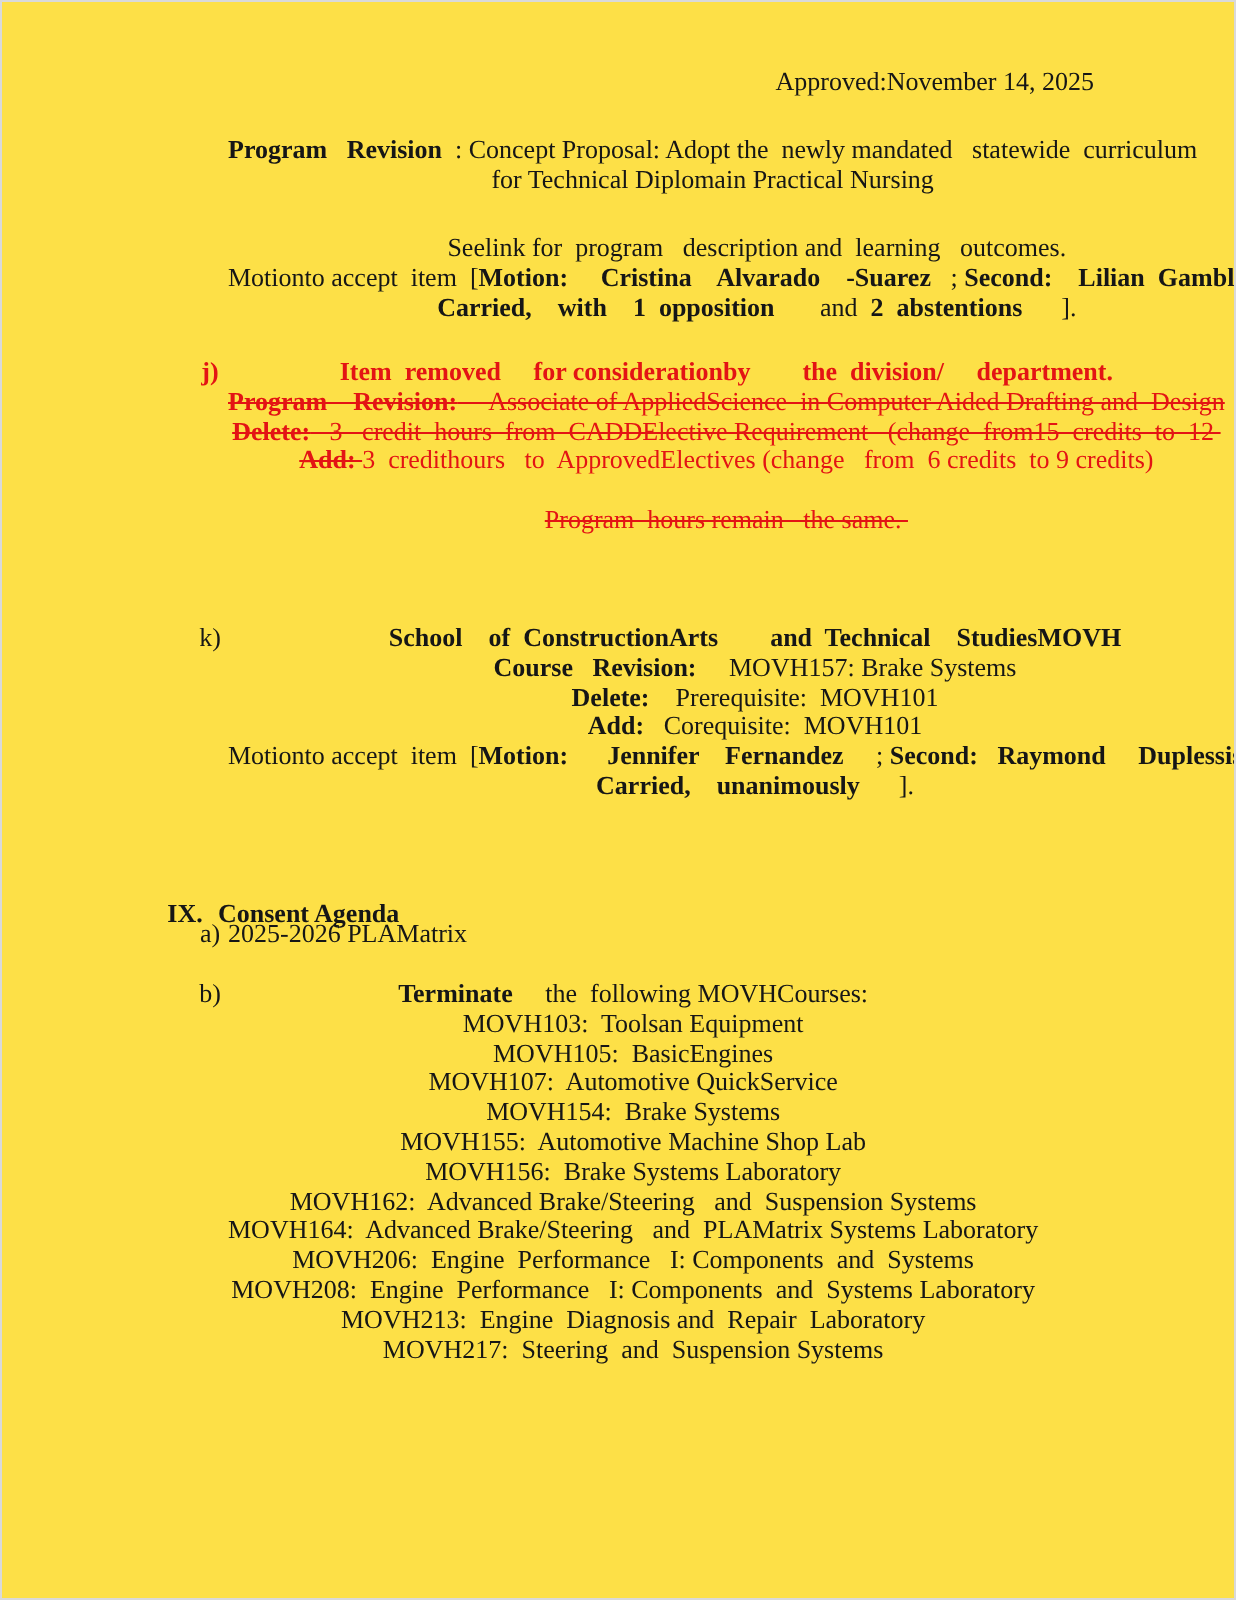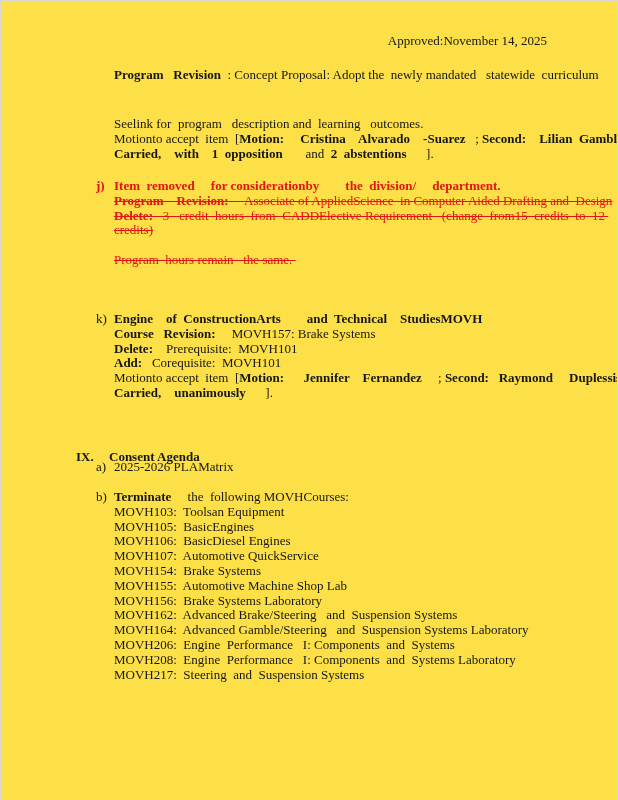--- a/index.html
+++ b/index.html
@@ -15,21 +15,21 @@
     color:#161616;
     overflow:hidden;
   }
   .line{white-space:pre;min-height:14.8px;}
   .seg{white-space:pre;}
   .b{font-weight:bold;}
   .i{font-style:italic;}
   .strike{text-decoration:line-through;text-decoration-thickness:1px;}
   .red{color:#e31414;}
   .approved{position:absolute;top:33px;right:70px;}
-  .blk{position:absolute;}
+  .blk{position:absolute;text-align:center;}
   .b-program{top:67px;left:113px;}
   .b-see{top:116px;left:113px;}
   .b-j{top:178px;left:95px;}
   .b-k{top:311px;left:95px;}
   .b-ix{top:449px;left:75px;}
   .b-a{top:459px;left:95px;}
   .b-b{top:489px;left:95px;}
   .item{display:flex;align-items:flex-start;}
   .marker{flex:0 0 18px;width:18px;}
   .num{flex:0 0 33px;width:33px;}
@@ -37,44 +37,45 @@
 </style>
 </head>
 <body>
 
 <div class="page">
 
   <div class="approved">Approved:November 14, 2025</div>
 
   <div class="blk b-program">
       <div class="line"><span class="seg b">Program   Revision</span><span class="seg">  : Concept Proposal: Adopt the  newly mandated   statewide  curriculum</span></div>
+      <div class="line"><span class="seg">for Technical Diplomain Practical Nursing</span></div>
     </div>
 
   <div class="blk b-see">
       <div class="line"><span class="seg">Seelink for  program   description and  learning   outcomes.</span></div>
       <div class="line"><span class="seg">Motionto accept  item  [</span><span class="seg b">Motion:</span><span class="seg">     </span><span class="seg b">Cristina    Alvarado    -Suarez</span><span class="seg">   ; </span><span class="seg b">Second:</span><span class="seg">    </span><span class="seg b">Lilian  Gamble</span><span class="seg">     ;</span></div>
       <div class="line"><span class="seg b">Carried,</span><span class="seg">    </span><span class="seg b">with</span><span class="seg">    </span><span class="seg b">1  opposition</span><span class="seg">       and  </span><span class="seg b">2  abstentions</span><span class="seg">      ].</span></div>
     </div>
 
   <div class="blk b-j item">
     <span class="marker b red">j)</span>
     <div class="lines">
         <div class="line"><span class="seg b red">Item  removed     for considerationby        the  division/     department.</span></div>
         <div class="line"><span class="seg b strike red">Program    Revision:</span><span class="seg strike red">     Associate of AppliedScience  in Computer Aided Drafting and  Design</span></div>
         <div class="line"><span class="seg b strike red">Delete:</span><span class="seg strike red">   3   credit  hours  from  CADDElective Requirement   (change  from15  credits  to  12 </span></div>
-        <div class="line"><span class="seg strike red">credits)</span></div>
+        <div class="line"><span class="seg b strike red">Add: </span><span class="seg red">3  credithours   to  ApprovedElectives (change   from  6 credits  to 9 credits)</span></div>
         <div class="line">&nbsp;</div>
         <div class="line"><span class="seg strike red">Program  hours remain   the same. </span></div>
       </div>
   </div>
 
   <div class="blk b-k item">
     <span class="marker">k)</span>
     <div class="lines">
-        <div class="line"><span class="seg b">Engine    of  ConstructionArts        and  Technical    StudiesMOVH</span></div>
+        <div class="line"><span class="seg b">School    of  ConstructionArts        and  Technical    StudiesMOVH</span></div>
         <div class="line"><span class="seg b">Course   Revision:</span><span class="seg">     MOVH157: Brake Systems</span></div>
         <div class="line"><span class="seg b">Delete:</span><span class="seg">    Prerequisite:  MOVH101</span></div>
         <div class="line"><span class="seg b">Add:</span><span class="seg">   Corequisite:  MOVH101</span></div>
         <div class="line"><span class="seg">Motionto accept  item  [</span><span class="seg b">Motion:</span><span class="seg">      </span><span class="seg b">Jennifer    Fernandez</span><span class="seg">     ; </span><span class="seg b">Second:</span><span class="seg">   </span><span class="seg b">Raymond     Duplessis</span><span class="seg">     ;</span></div>
         <div class="line"><span class="seg b">Carried,</span><span class="seg">    </span><span class="seg b">unanimously</span><span class="seg">      ].</span></div>
       </div>
   </div>
 
   <div class="blk b-ix item">
     <span class="num b">IX.</span>
@@ -87,26 +88,26 @@
         <div class="line"><span class="seg">2025-2026 PLAMatrix</span></div>
       </div>
   </div>
 
   <div class="blk b-b item">
     <span class="marker">b)</span>
     <div class="lines">
         <div class="line"><span class="seg b">Terminate</span><span class="seg">     the  following MOVHCourses:</span></div>
         <div class="line"><span class="seg">MOVH103:  Toolsan Equipment</span></div>
         <div class="line"><span class="seg">MOVH105:  BasicEngines</span></div>
-        <div class="line"><span class="seg">MOVH106:  BasicDiesel Engines</span></div>
         <div class="line"><span class="seg">MOVH107:  Automotive QuickService</span></div>
         <div class="line"><span class="seg">MOVH154:  Brake Systems</span></div>
         <div class="line"><span class="seg">MOVH155:  Automotive Machine Shop Lab</span></div>
         <div class="line"><span class="seg">MOVH156:  Brake Systems Laboratory</span></div>
         <div class="line"><span class="seg">MOVH162:  Advanced Brake/Steering   and  Suspension Systems</span></div>
-        <div class="line"><span class="seg">MOVH164:  Advanced Gamble/Steering   and  Suspension Systems Laboratory</span></div>
+        <div class="line"><span class="seg">MOVH164:  Advanced Brake/Steering   and  PLAMatrix Systems Laboratory</span></div>
         <div class="line"><span class="seg">MOVH206:  Engine  Performance   I: Components  and  Systems</span></div>
         <div class="line"><span class="seg">MOVH208:  Engine  Performance   I: Components  and  Systems Laboratory</span></div>
+        <div class="line"><span class="seg">MOVH213:  Engine  Diagnosis and  Repair  Laboratory</span></div>
         <div class="line"><span class="seg">MOVH217:  Steering  and  Suspension Systems</span></div>
       </div>
   </div>
 
 </div>
 
 </body></html>

